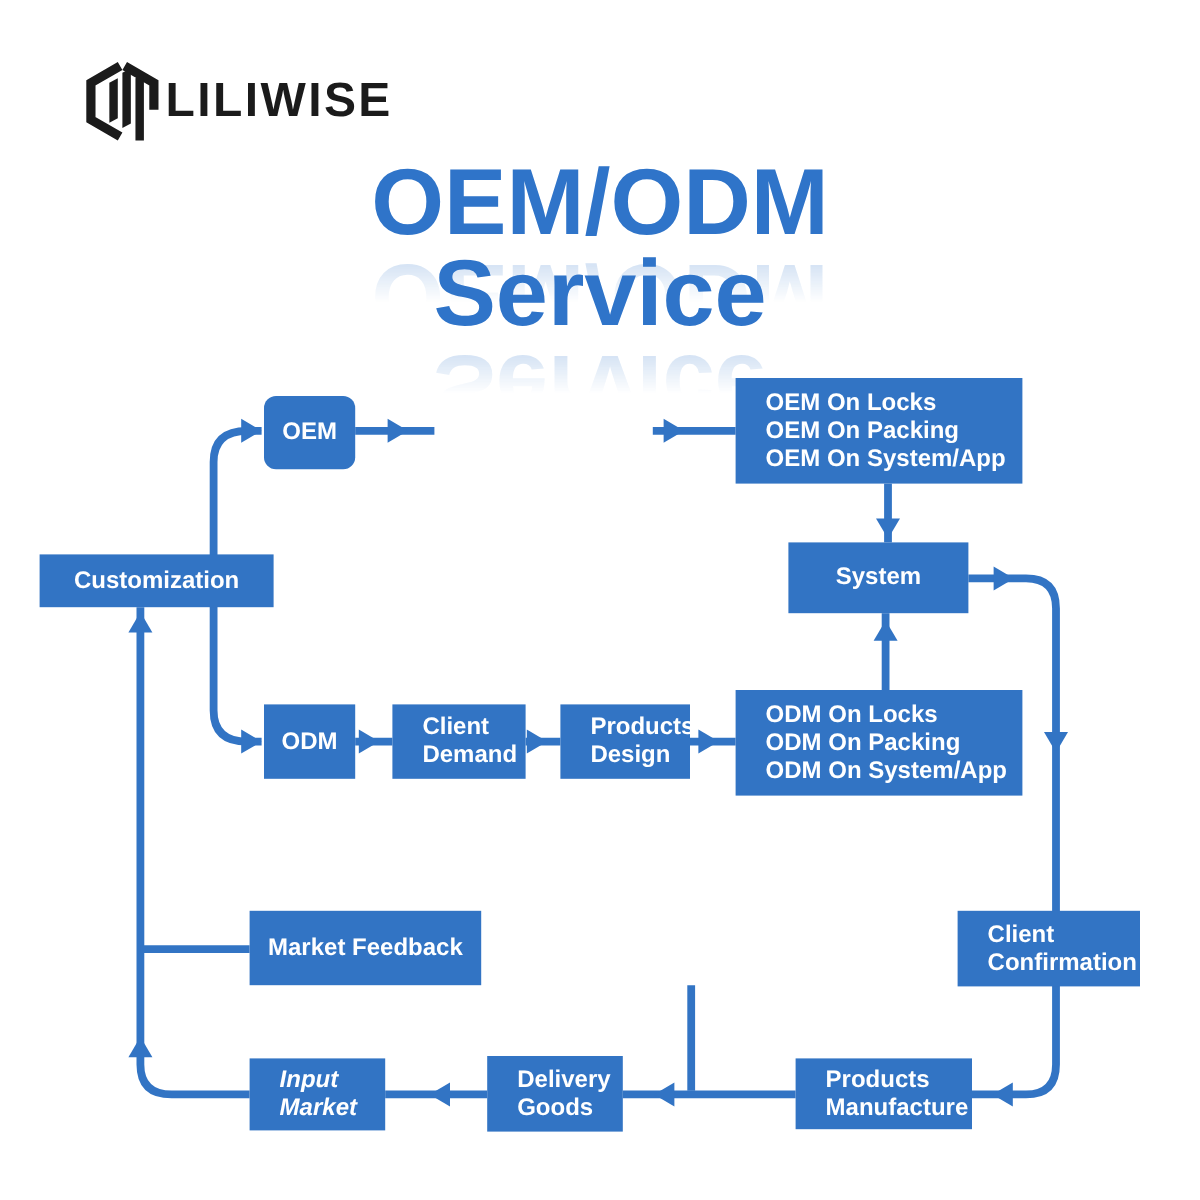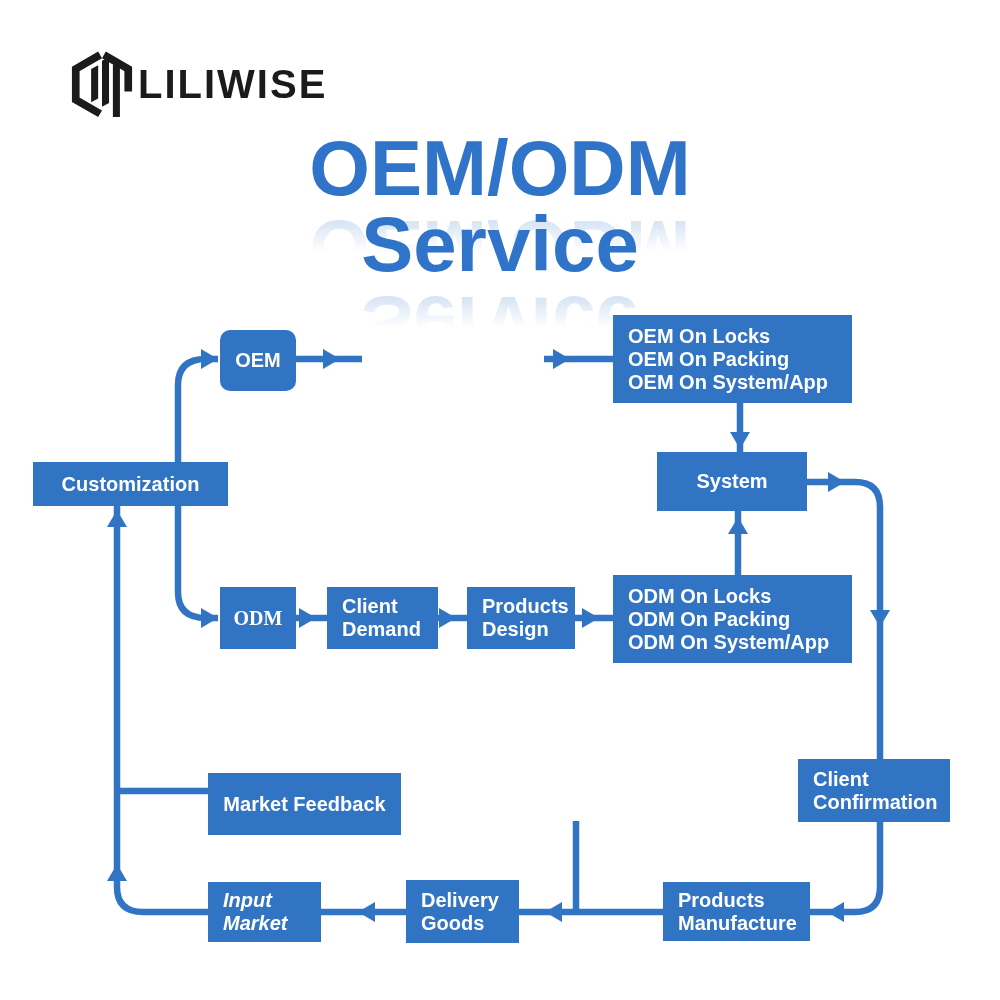--- a/index.html
+++ b/index.html
@@ -56,21 +56,21 @@
   .nodes-layer{position:absolute;inset:0;z-index:2;}
   .node{
     position:absolute;
     background:var(--accent);
     color:var(--node-text);
     font-weight:700;font-size:20px;line-height:23px;
     display:flex;flex-direction:column;justify-content:center;
     white-space:pre-line;
   }
   .node.align-center{align-items:center;text-align:center;}
-  .node.align-left{align-items:flex-start;text-align:left;padding-left:15px;padding-right:6px;}
+  .node.align-left{align-items:flex-start;text-align:left;padding-left:25px;padding-right:6px;}
 </style>
 </head>
 <body>
 
 <div class="page">
 
   <div class="logo">
     <svg class="logo-icon" viewBox="0 0 100 108" xmlns="http://www.w3.org/2000/svg">
       <g fill="none" stroke="#1b1b1b" stroke-width="12" stroke-linejoin="miter">
         <path d="M 47 7 L 9 29 L 9 77 L 47 99"></path>
@@ -123,31 +123,31 @@
         <polygon points="117,510 107,527 127,527"></polygon>
         <path d="M 208 791 L 117 791"></path>
       </svg>
     <div class="nodes-layer">
         <div class="node align-center" style="left: 33px; top: 462px; width: 195px; height: 44px;">Customization</div>
         <div class="node align-center" style="left: 220px; top: 330px; width: 76px; height: 61px; border-radius: 10px;">OEM</div>
         <div class="node align-left" style="left: 613px; top: 315px; width: 239px; height: 88px;">OEM On Locks
 OEM On Packing
 OEM On System/App</div>
         <div class="node align-center" style="left: 657px; top: 452px; width: 150px; height: 59px;">System</div>
-        <div class="node align-center" style="left: 220px; top: 587px; width: 76px; height: 62px; font-family: Liberation Serif, serif;">ODM</div>
+        <div class="node align-center" style="left: 220px; top: 587px; width: 76px; height: 62px;">ODM</div>
         <div class="node align-left" style="left: 327px; top: 587px; width: 111px; height: 62px;">Client
 Demand</div>
         <div class="node align-left" style="left: 467px; top: 587px; width: 108px; height: 62px;">Products
 Design</div>
         <div class="node align-left" style="left: 613px; top: 575px; width: 239px; height: 88px;">ODM On Locks
 ODM On Packing
 ODM On System/App</div>
         <div class="node align-left" style="left: 798px; top: 759px; width: 152px; height: 63px;">Client
 Confirmation</div>
-        <div class="node align-center" style="left: 208px; top: 759px; width: 193px; height: 62px; margin-top: 14px;">Market Feedback</div>
+        <div class="node align-center" style="left: 208px; top: 759px; width: 193px; height: 62px;">Market Feedback</div>
         <div class="node align-left" style="left: 208px; top: 882px; width: 113px; height: 60px; font-style: italic;">Input
 Market</div>
         <div class="node align-left" style="left: 406px; top: 880px; width: 113px; height: 63px;">Delivery
 Goods</div>
         <div class="node align-left" style="left: 663px; top: 882px; width: 147px; height: 59px;">Products
 Manufacture</div>
       </div>
   </div>
 
 </div>

